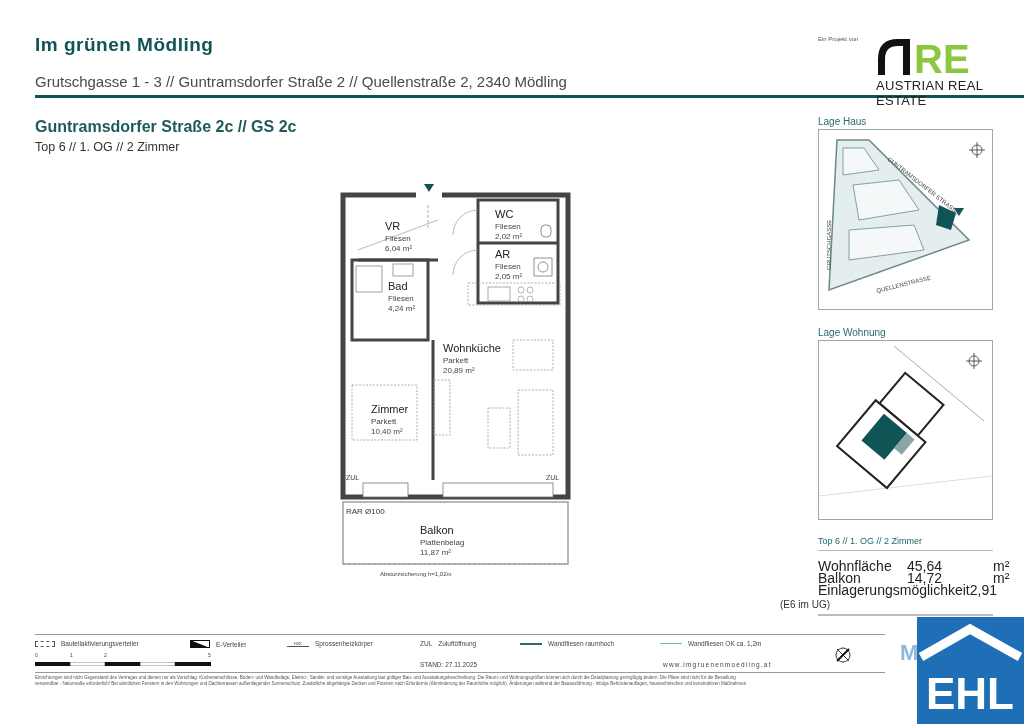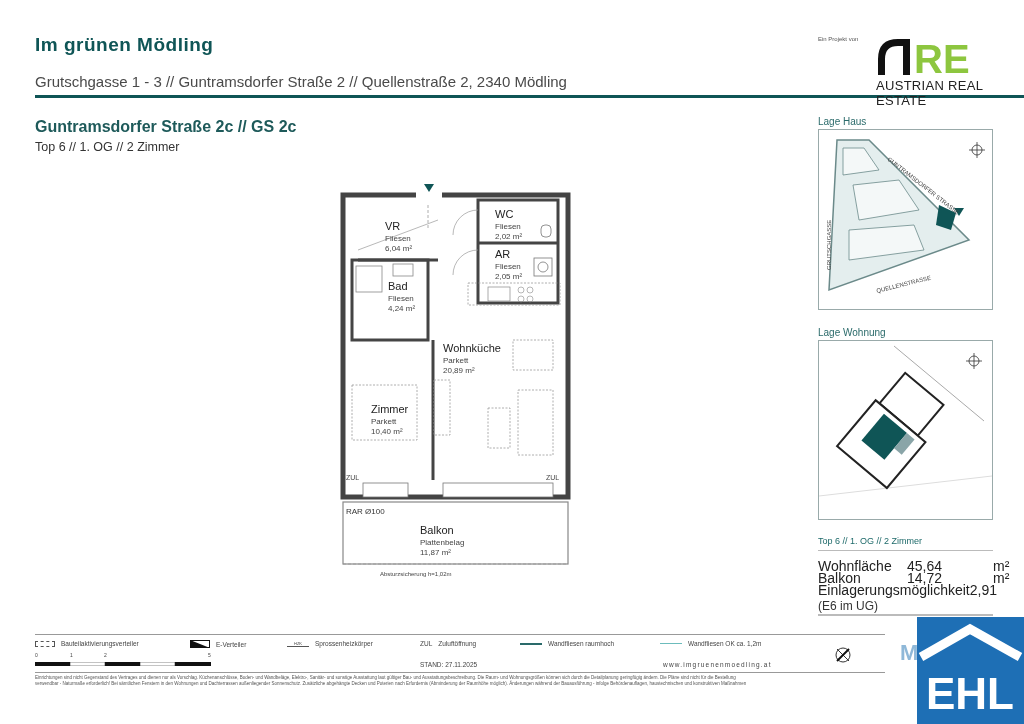--- a/index.html
+++ b/index.html
@@ -26,21 +26,21 @@
   
   .panel-label { font-size: 10px; color: #2a6a6a; text-align: center; }
   .map-box { border: 1px solid #9aa; background: #fff; }
 
   .info-title { left: 818px; top: 536px; font-size: 9px; color: #1e6a6a; }
   .info-rule { left: 818px; top: 550px; width: 175px; height: 1px; background: #bbb; }
   .info-row { left: 818px; width: 175px; font-size: 14px; color: #222; display: flex; }
   .info-row .lbl { flex: 1; }
   .info-row .val { width: 40px; text-align: left; }
   .info-row .unit { width: 20px; text-align: right; padding-left: 46px; }
-  .info-note { left: 818px; top: 599px; font-size: 12px; color: #333; }
+  .info-note { left: 780px; top: 599px; font-size: 10px; color: #333; }
   .info-rule2 { left: 818px; top: 614px; width: 175px; height: 2px; background: #bbb; }
 
   
   .legend-rule { left: 35px; top: 634px; width: 850px; height: 1px; background: #999; }
   .legend-item { top: 640px; font-size: 6.5px; color: #444; display: flex; align-items: center; gap: 6px; }
   .stand { left: 420px; top: 661px; font-size: 6.5px; color: #444; }
   .url { left: 663px; top: 661px; font-size: 6.5px; color: #444; letter-spacing: 1.2px; }
   .legend-rule2 { left: 35px; top: 672px; width: 850px; height: 1px; background: #999; }
   .disclaimer { left: 35px; top: 675px; width: 860px; font-size: 4.5px; line-height: 6px; color: #555; white-space: nowrap; overflow: hidden; }
 

